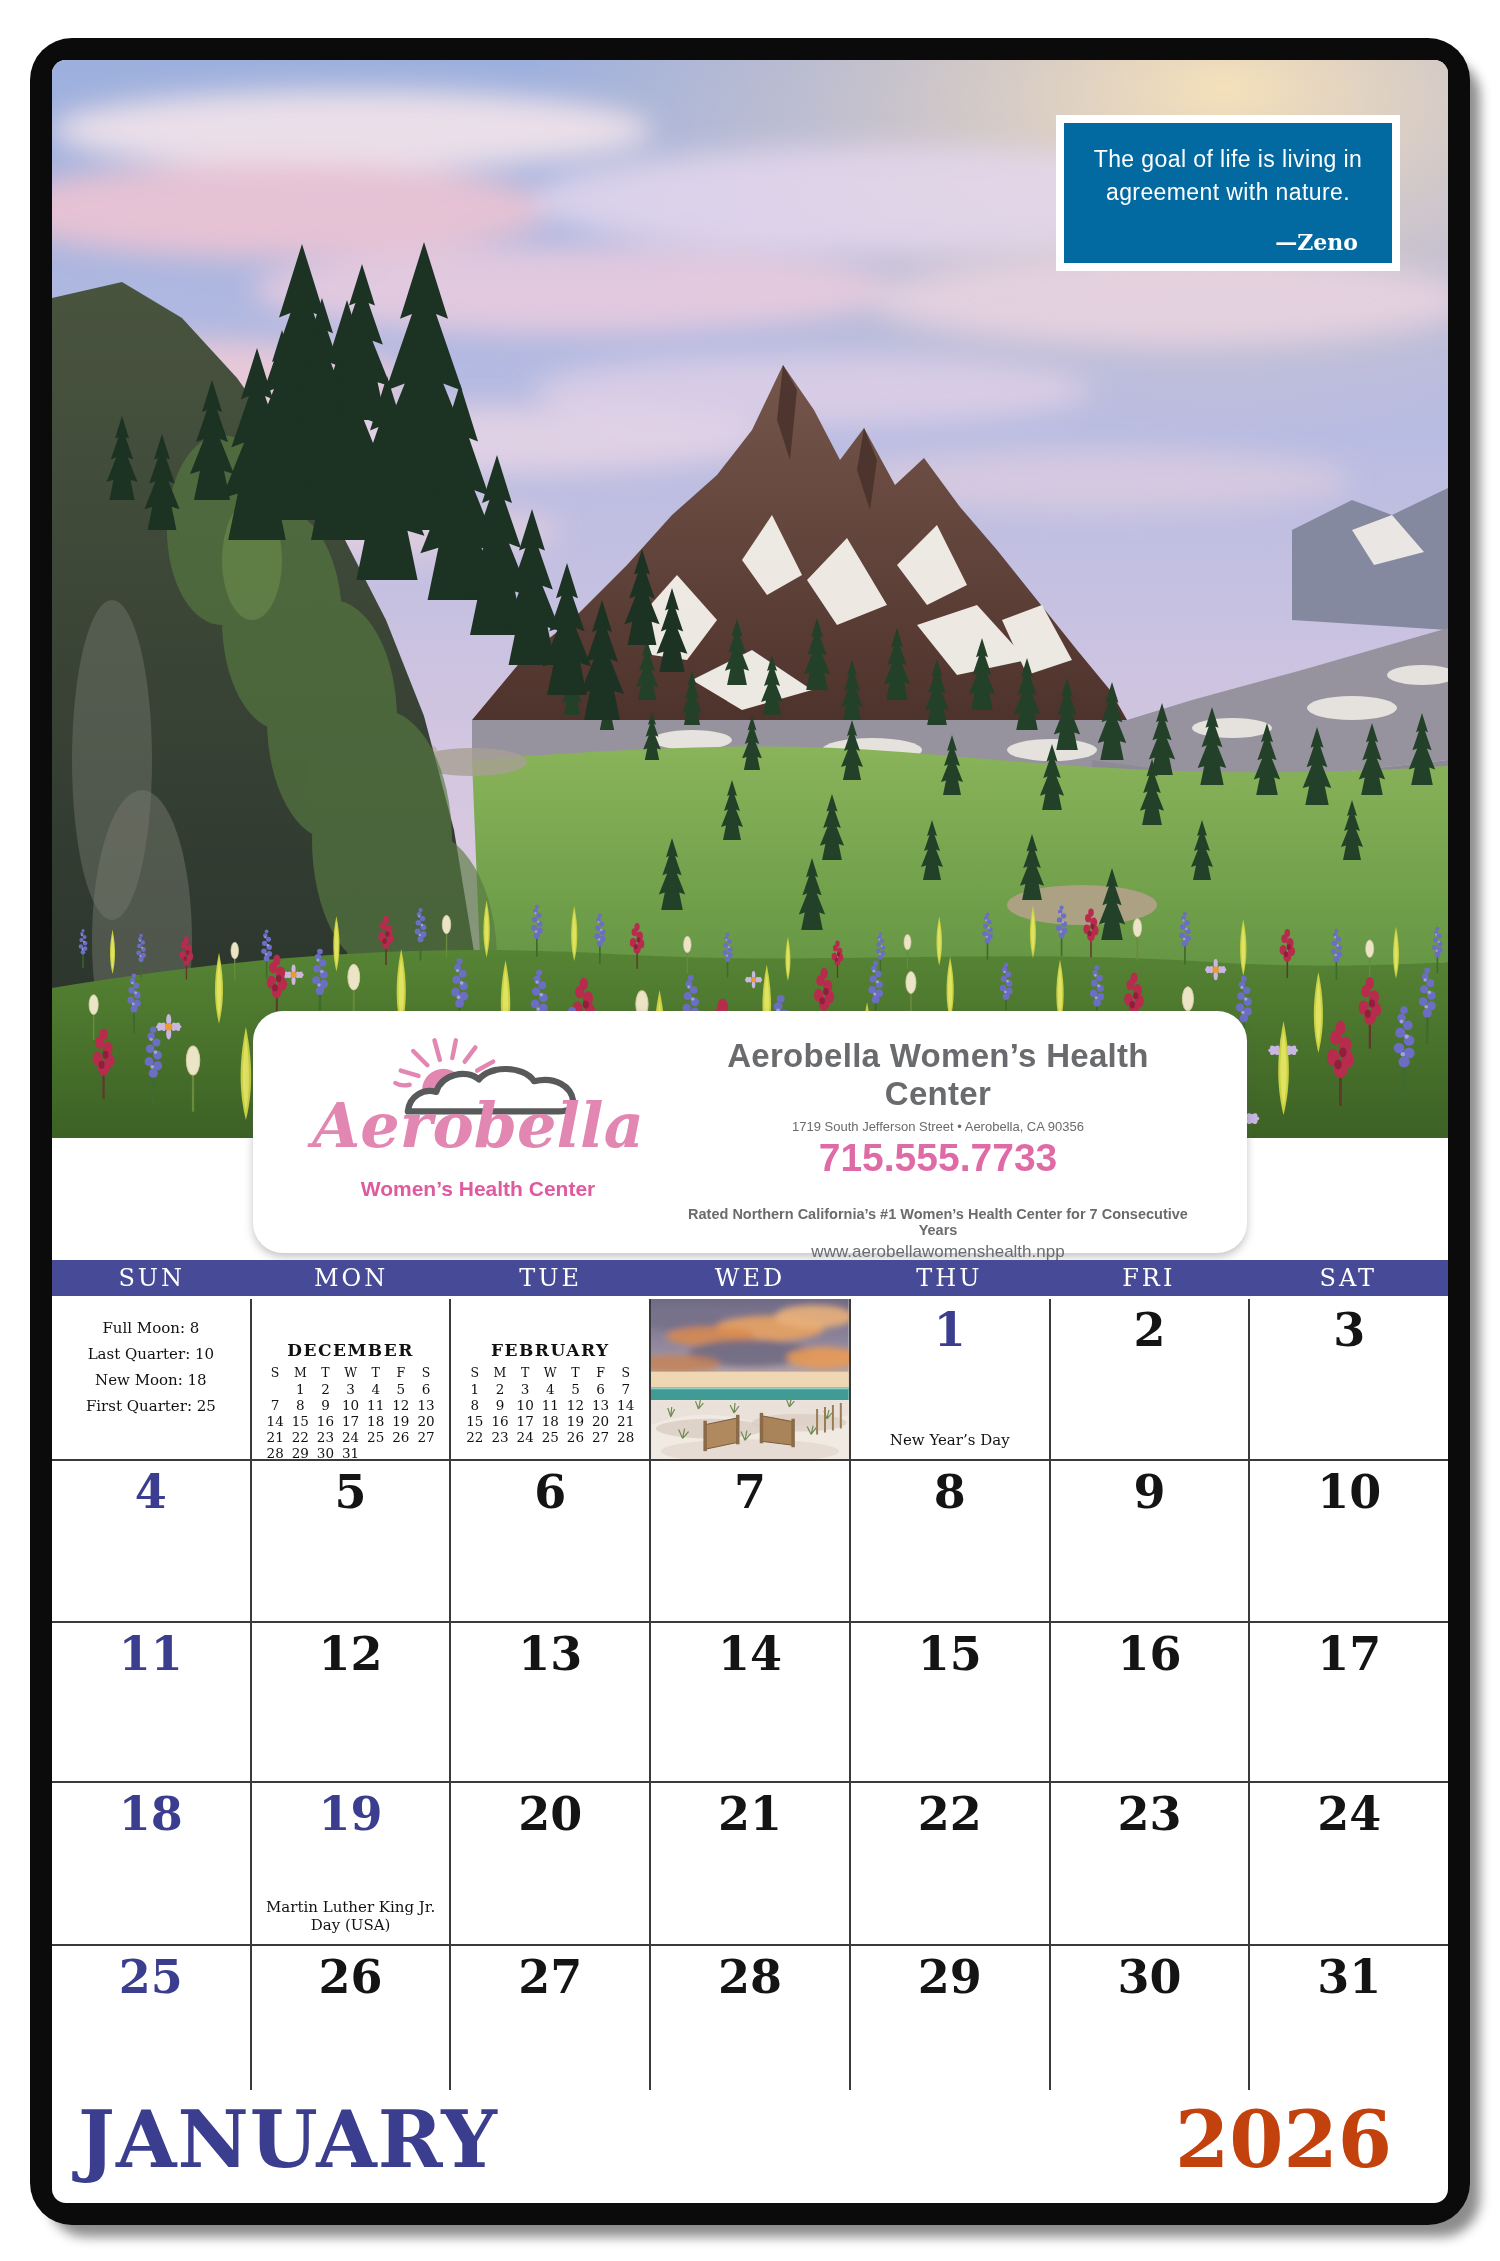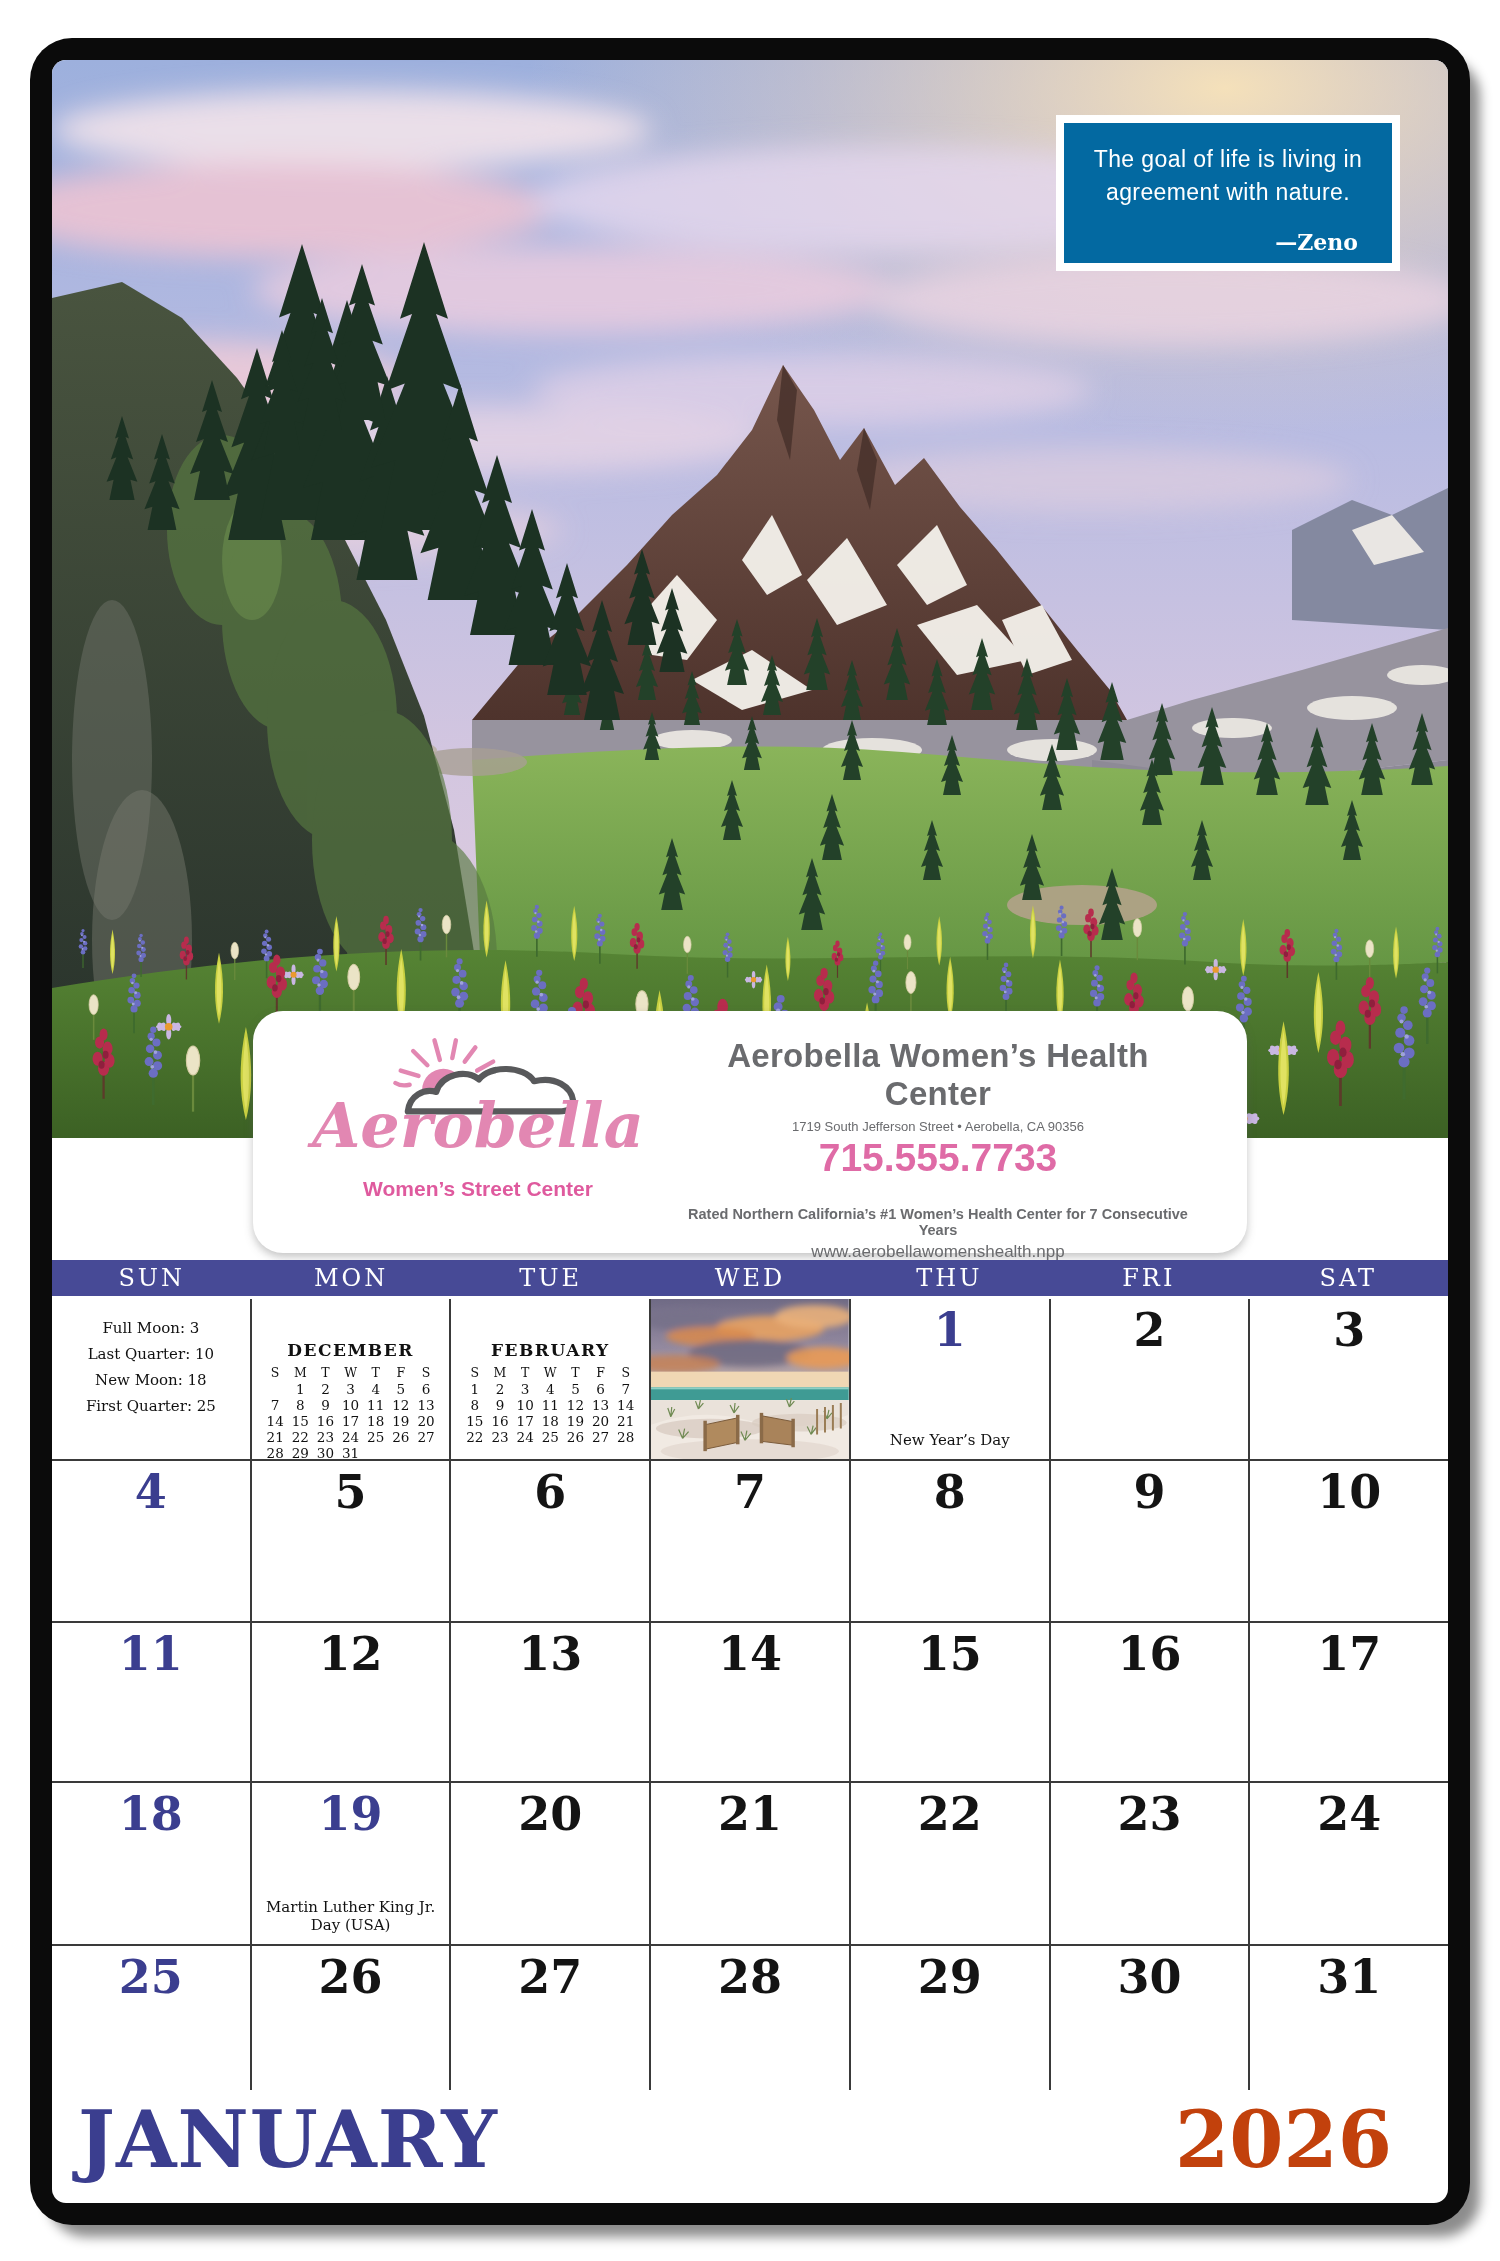--- a/index.html
+++ b/index.html
@@ -413,21 +413,21 @@
                 <path d="M44,34 L28,18"></path>
               <path d="M86,30 L98,14"></path>
                 <path d="M34,46 L14,40"></path>
                 <path d="M24,56 Q14,58 8,54"></path>
                 <path d="M100,40 L118,30"></path>
             </g>
             <circle cx="62" cy="62" r="24" fill="#e287b2"></circle>
             <path d="M22,86 C24,68 40,60 54,64 C60,44 88,38 102,50 C114,34 152,34 164,52 C188,46 206,58 208,74 C210,82 202,86 192,86 Z" fill="#ffffff" stroke="#58595b" stroke-width="7" stroke-linejoin="round"></path>
           </svg>
           <div class="logo-script">Aerobella</div>
-          <div class="logo-tagline">Women’s Street Center</div>
+          <div class="logo-tagline">Women’s Health Center</div>
         </div>
         <div class="ad-text">
           <div class="ad-title">Aerobella Women’s Health Center</div>
           <div class="ad-address">1719 South Jefferson Street  •  Aerobella, CA 90356</div>
           <div class="ad-phone">715.555.7733</div>
           <div class="ad-rating">Rated Northern California’s #1 Women’s Health Center for 7 Consecutive Years</div>
           <div class="ad-website">www.aerobellawomenshealth.npp</div>
         </div>
       </div>
 
@@ -438,21 +438,21 @@
           <div class="weekday-cell">WED</div>
           <div class="weekday-cell">THU</div>
           <div class="weekday-cell">FRI</div>
           <div class="weekday-cell">SAT</div>
         </div>
 
       <div class="grid">
           <div class="cal-row r0">
             <div class="cal-cell">
               <div class="moon-block">
-                <div>Full Moon: 3</div>
+                <div>Full Moon: 8</div>
                 <div>Last Quarter: 10</div>
                 <div>New Moon: 18</div>
                 <div>First Quarter: 25</div>
               </div>
             </div>
             <div class="cal-cell">
               <div class="mini-cal">
                 <div class="mini-title">DECEMBER</div>
                 <div class="mini-grid">
                   <span class="mini-dow">S</span>

